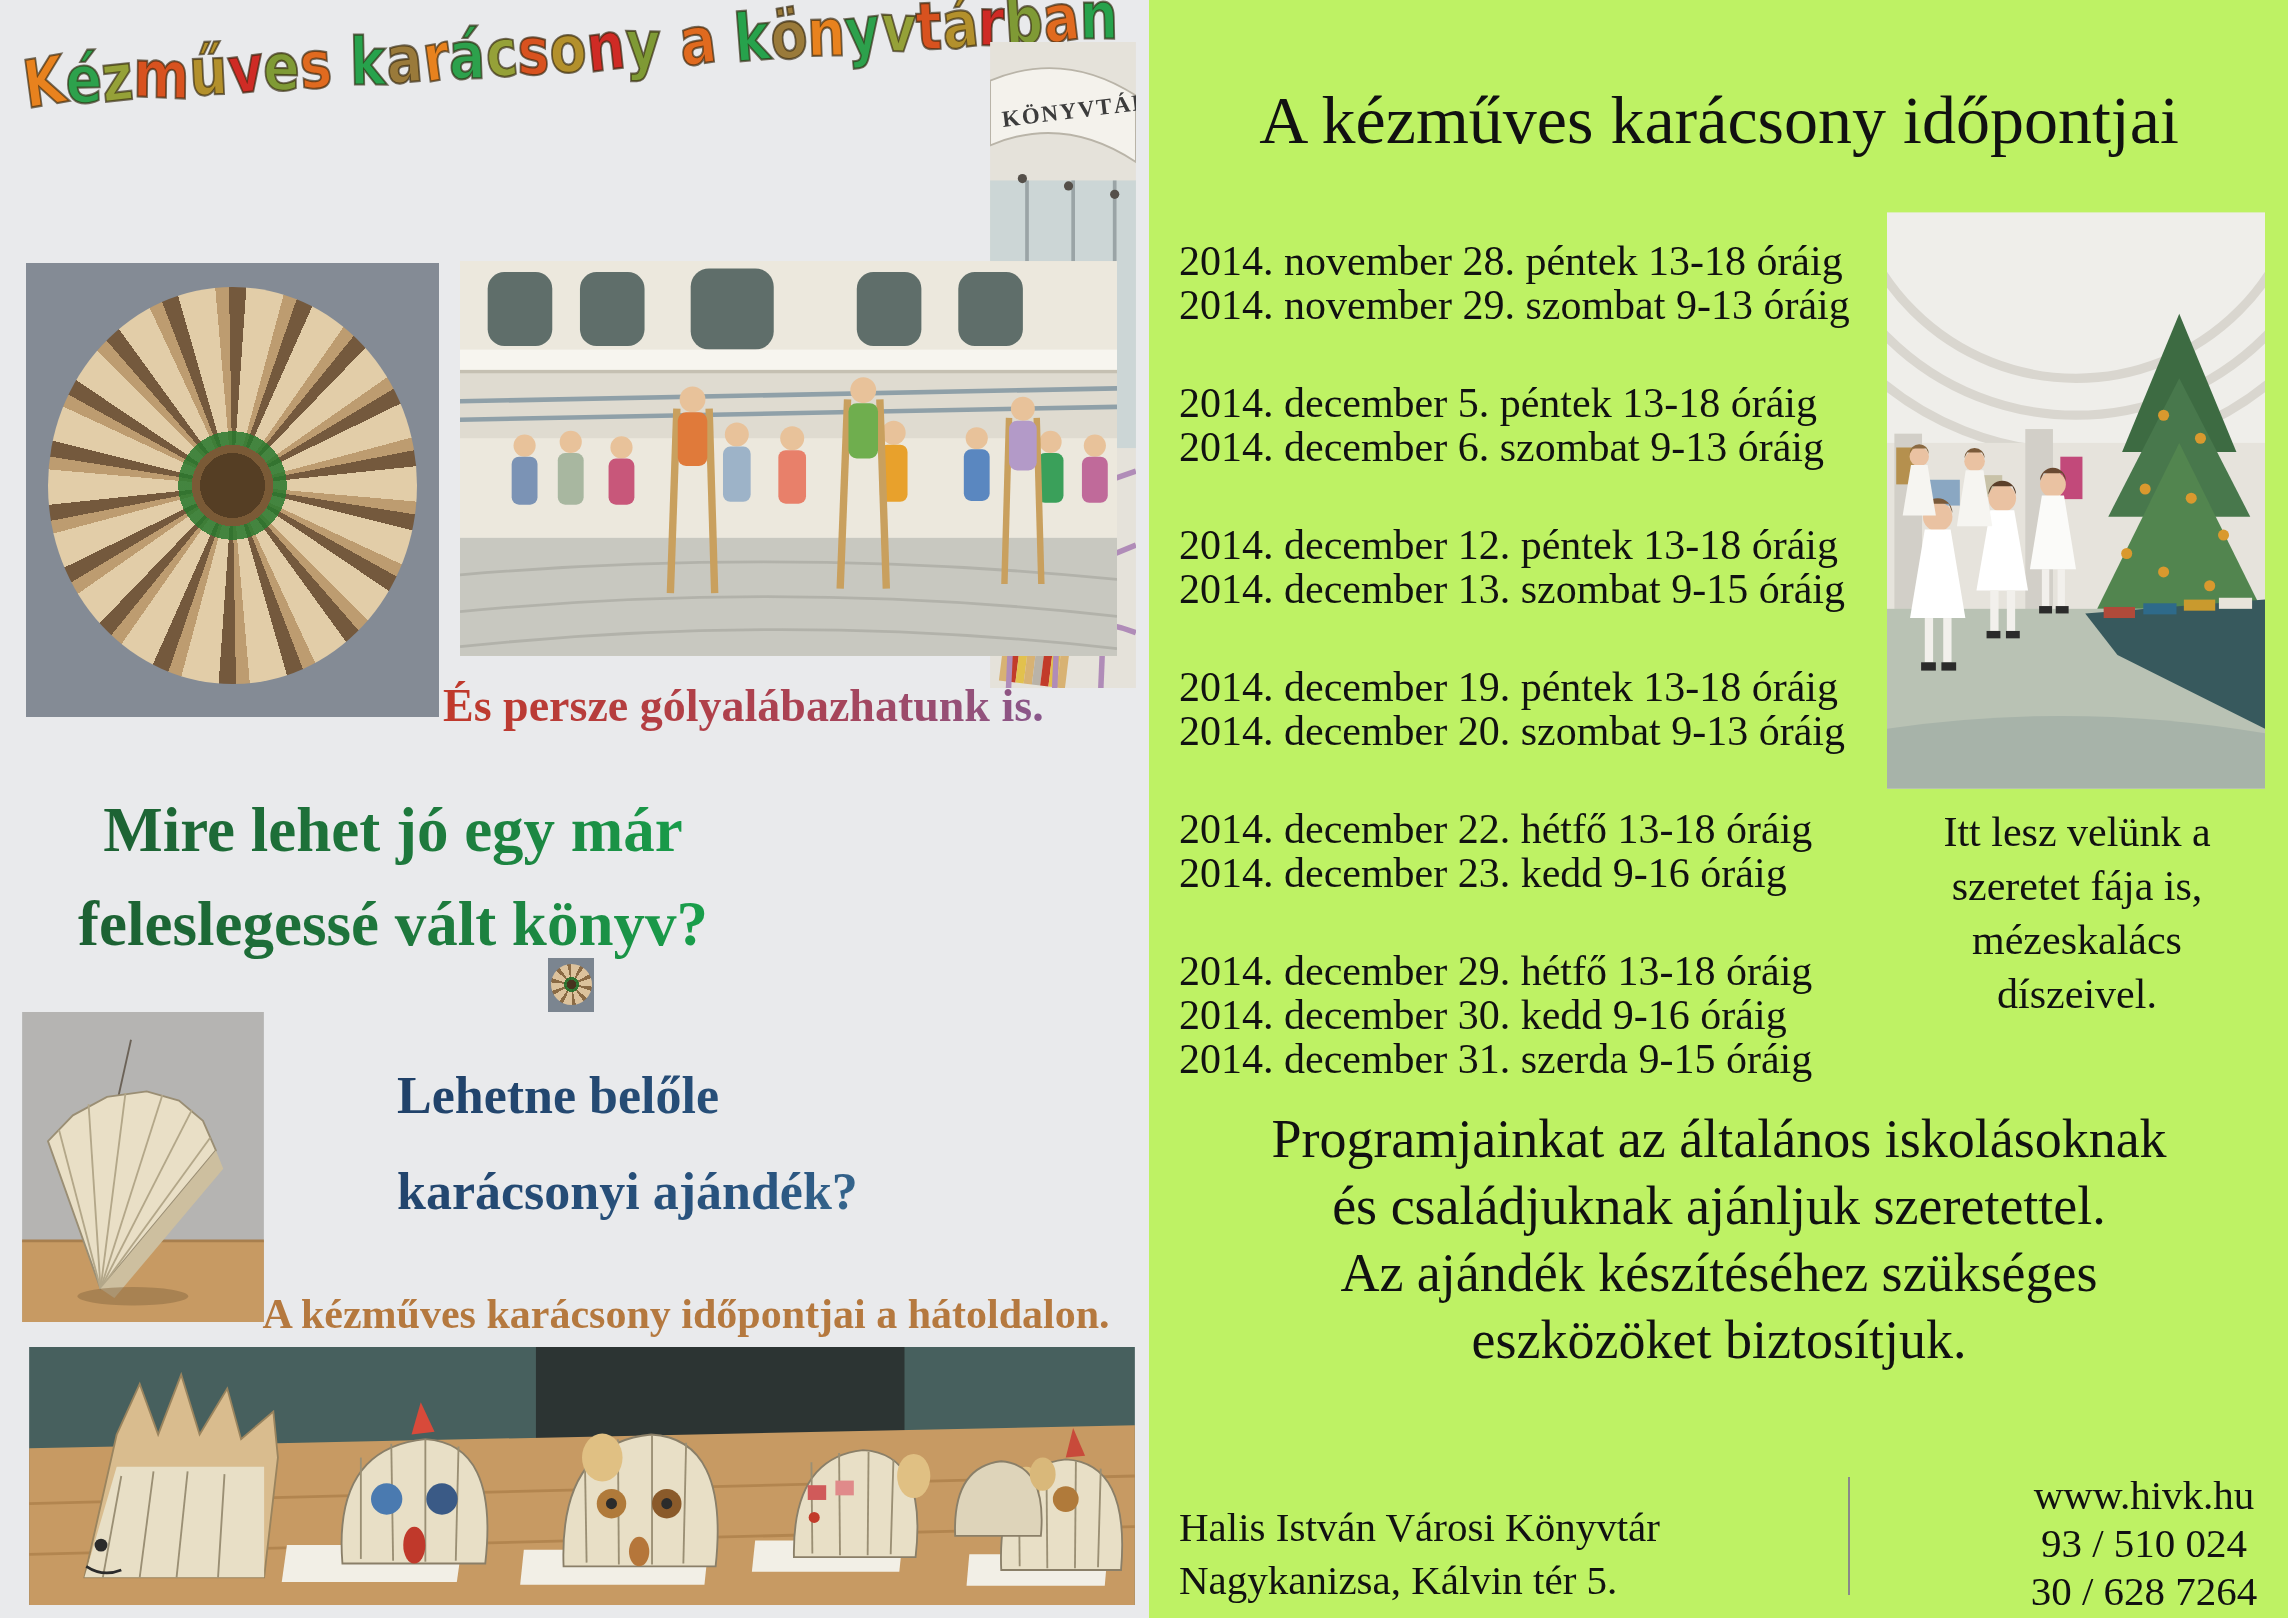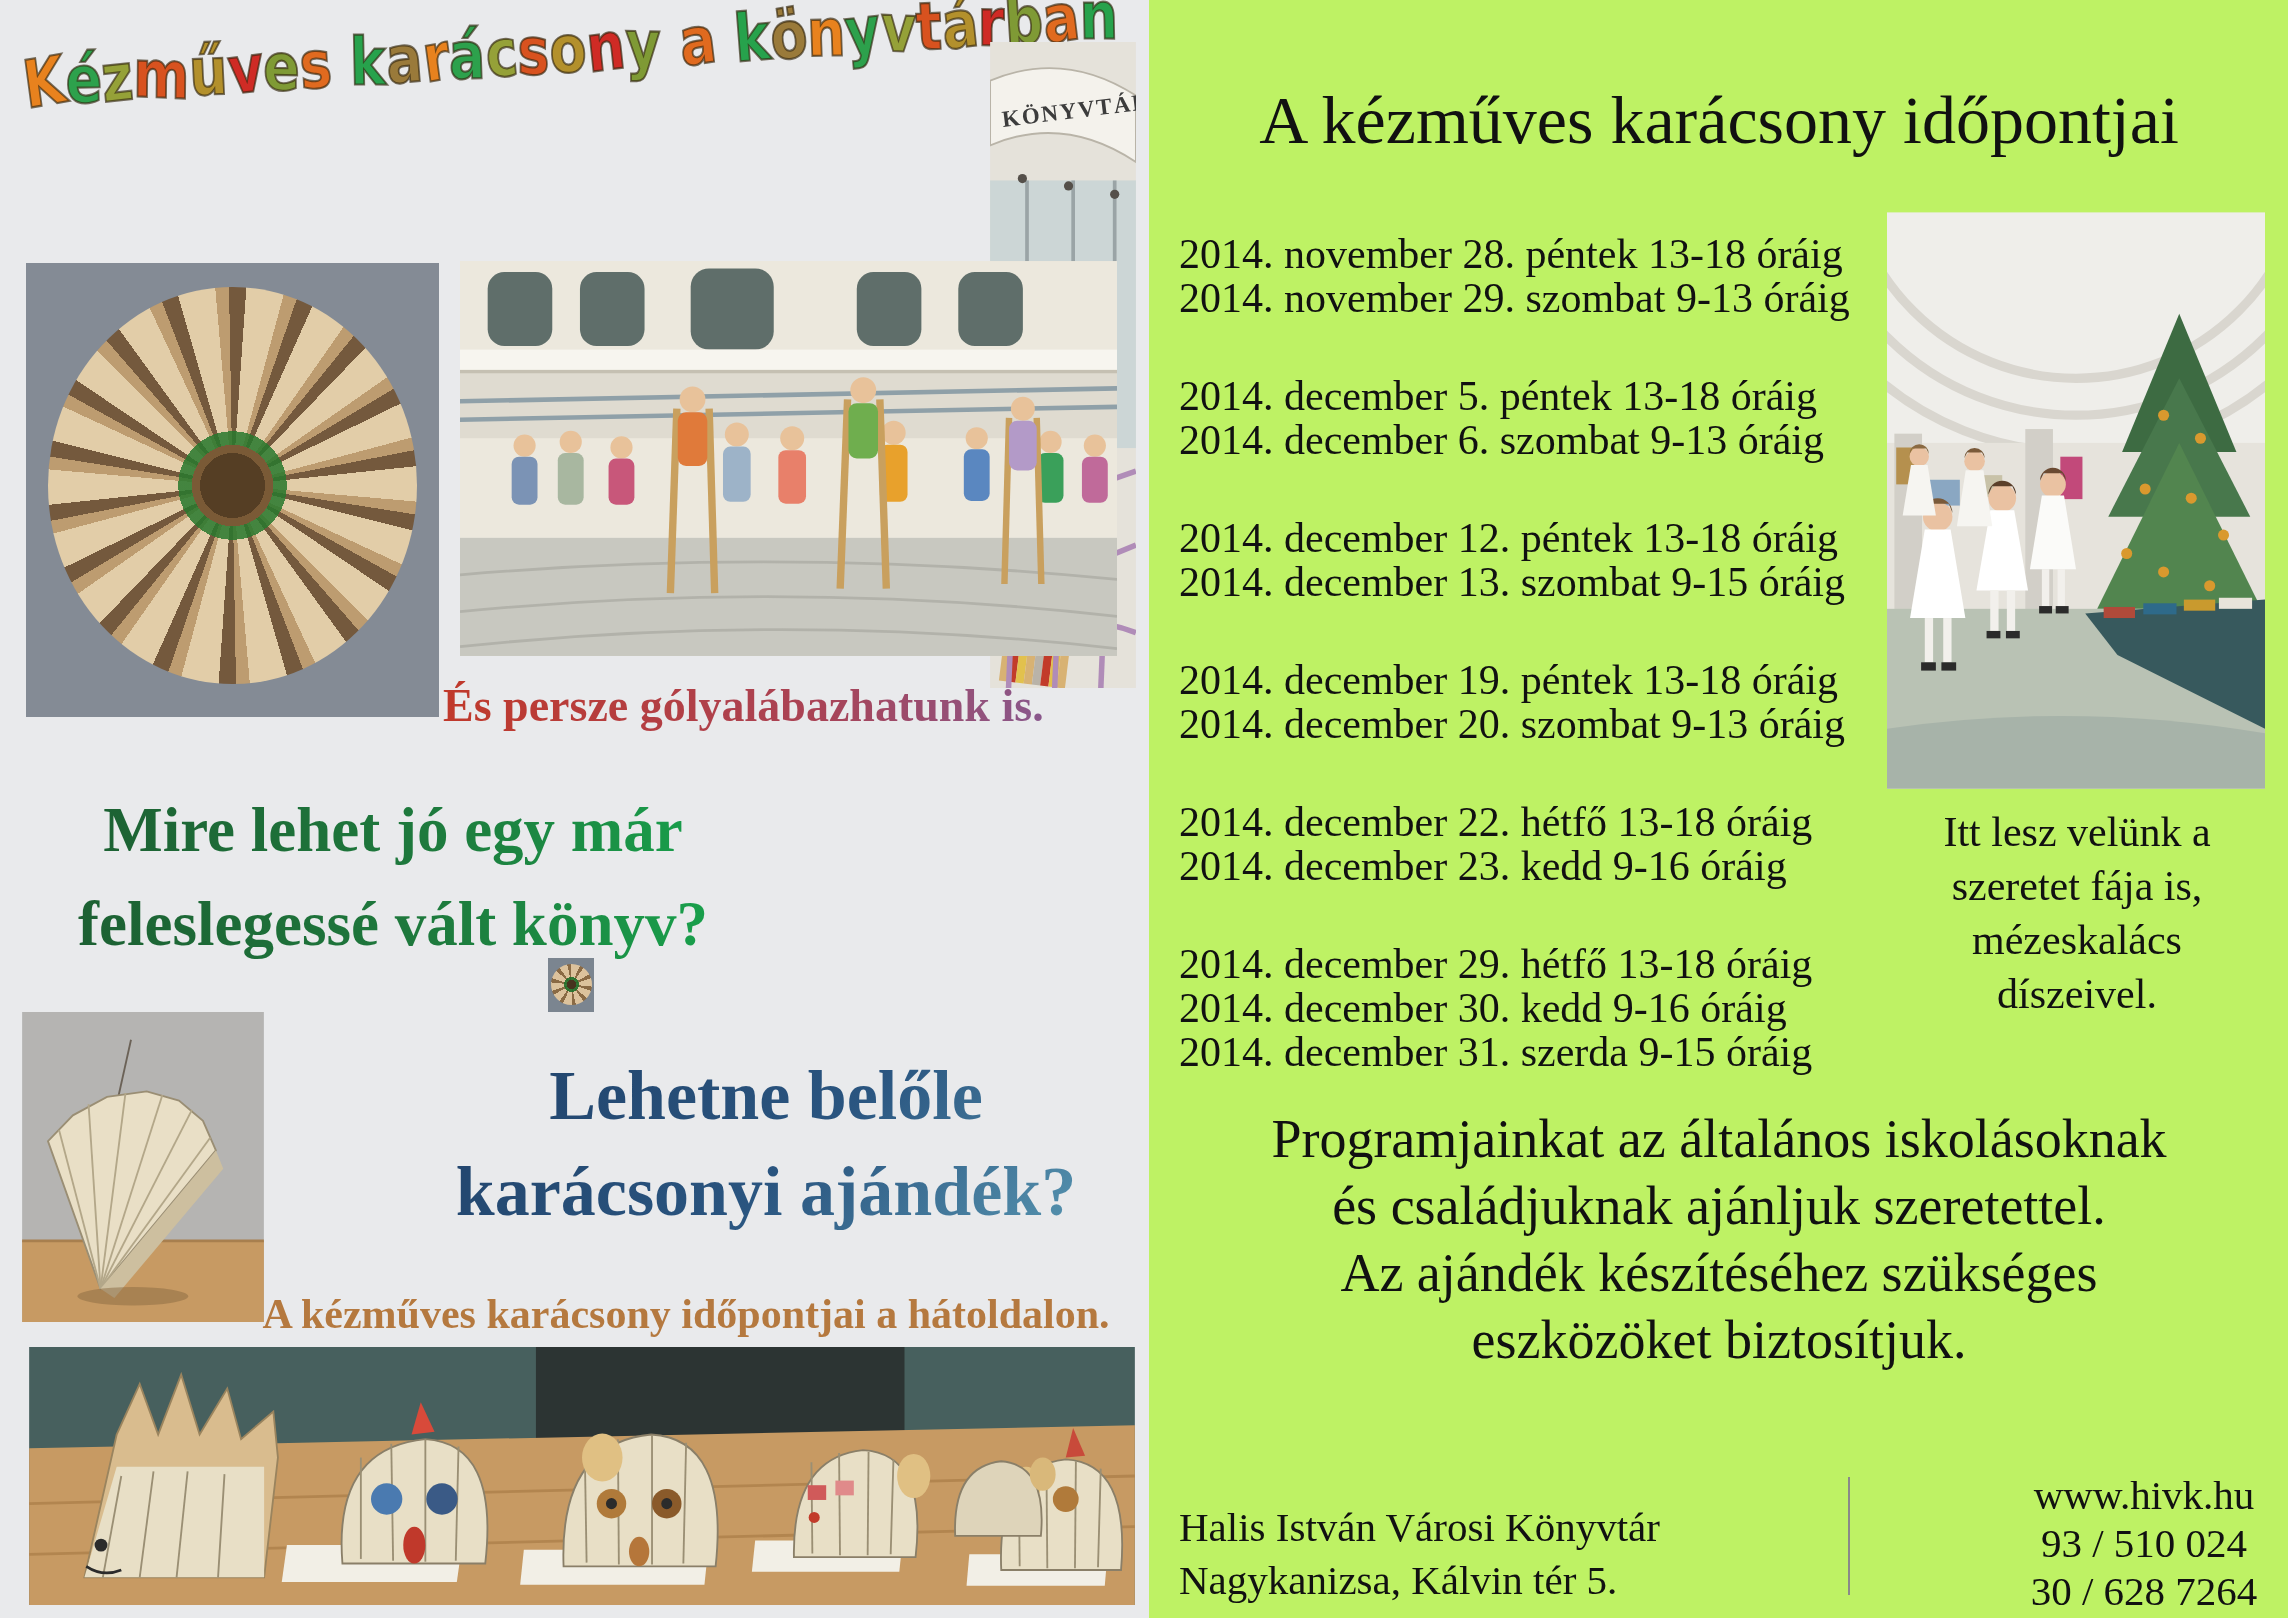--- a/index.html
+++ b/index.html
@@ -36,36 +36,36 @@
     font-size:63px;line-height:94px;font-weight:bold;
     background:linear-gradient(90deg,#1c5c31 0%,#1e7a3d 55%,#17a74e 100%);
     -webkit-background-clip:text;background-clip:text;color:transparent;}
 
   .mini-wreath{position:absolute;left:548px;top:958px;width:46px;height:54px;background:#7b8590;}
   .mini-wreath::before{content:"";position:absolute;left:2.8px;top:5.5px;width:41px;height:41px;border-radius:50%;
     background:
       radial-gradient(circle,#46331e 0 16%, rgba(30,110,40,.9) 16% 26%, transparent 26%),
       repeating-conic-gradient(#dcc29c 0deg 24deg, #8a6a44 24deg 36deg);}
 
-  .q-blue{position:absolute;left:397px;top:1048px;width:738px;margin:0;text-align:center;
-    font-size:70px;line-height:96px;font-weight:bold;
+  .q-blue{position:absolute;left:397px;top:1048px;width:738px;margin:0;
+    font-size:52px;line-height:96px;font-weight:bold;
     background:linear-gradient(135deg,#1f3f66 0%,#2a5580 55%,#5e9fb8 100%);
     -webkit-background-clip:text;background-clip:text;color:transparent;}
 
   .back-note{position:absolute;left:231px;top:1288px;width:906px;margin:2px;text-align:center;
     font-size:42px;font-weight:bold;color:#b5793f;}
 
   .ph-fan{left:22px;top:1012px;width:242px;height:310px;}
   .ph-hedgehog{left:28px;top:1347px;width:1108px;height:258px;}
 
   
   .r-title{position:absolute;left:0;top:81px;width:1140px;margin:0;text-align:center;
     font-size:68px;font-weight:normal;color:#111;}
   .schedule{position:absolute;left:30px;top:227px;color:#111;}
-  .sched-block{margin:5px 0 54px 0;}
+  .sched-block{margin:12px 0 54px 0;}
   .sched-line{font-size:42px;line-height:44px;white-space:nowrap;}
 
   .ph-kids{left:738px;top:212px;width:378px;height:577px;}
   .tree-note{position:absolute;left:734px;top:805px;width:388px;margin:0;text-align:center;
     font-size:42px;line-height:54px;color:#111;}
   .program-note{position:absolute;left:14px;top:1106px;width:1112px;margin:0;text-align:center;
     font-size:54px;line-height:67px;color:#111;}
 
   .contact-left{position:absolute;left:30px;top:1501px;font-size:41px;line-height:53px;color:#111;}
   .contact-divider{position:absolute;left:699px;top:1477px;width:1.8px;height:118px;background:#8a8a8a;}

